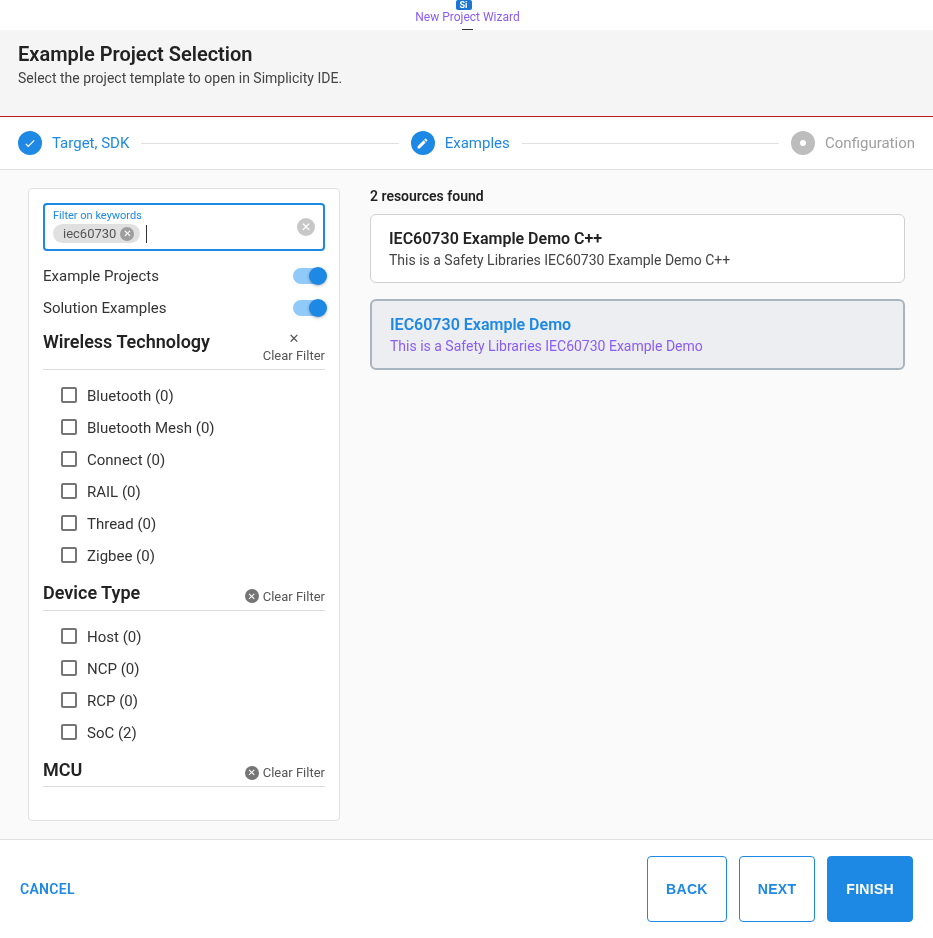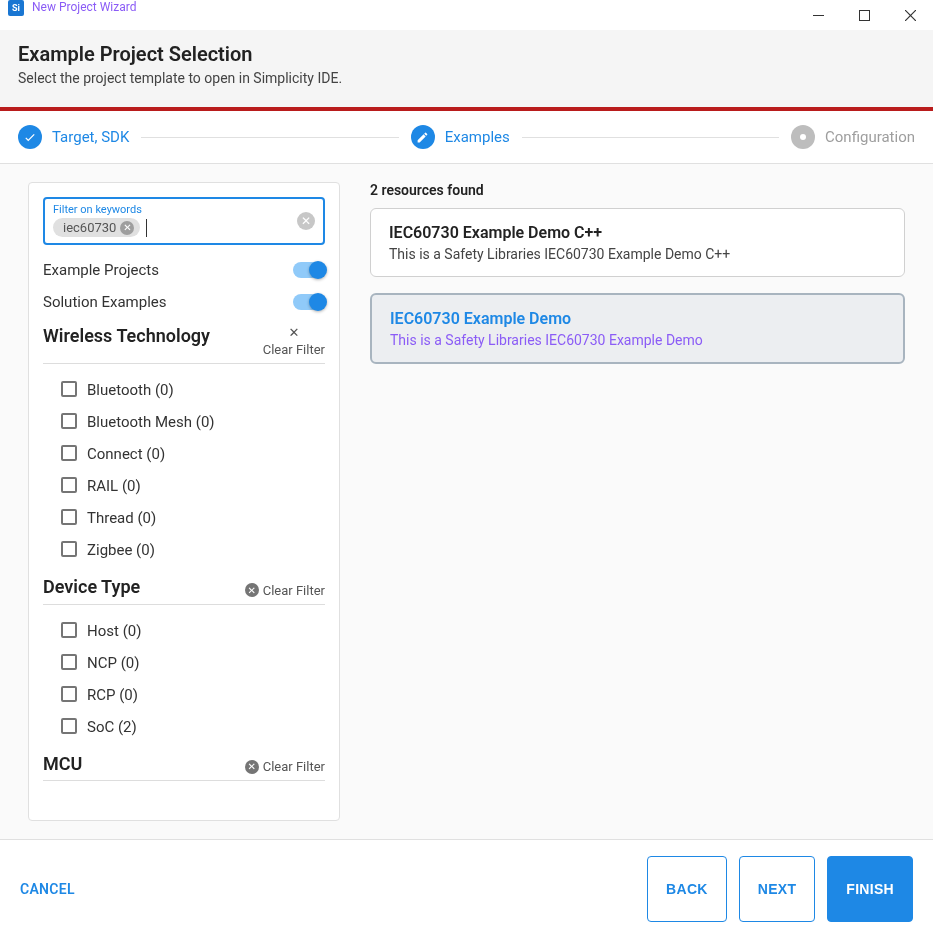--- a/index.html
+++ b/index.html
@@ -1,23 +1,23 @@
 <!DOCTYPE html>
 <html><head>
 <meta charset="utf-8">
 <style>
 * { box-sizing: border-box; margin: 0; padding: 0; }
 body { font-family: "Segoe UI", Roboto, Arial, sans-serif; font-size: 14px; color: #333; background: #fff; width: 933px; height: 938px; overflow: hidden; display: flex; flex-direction: column; }
-.titlebar { display: flex; height: 30px; padding: 0 0 0 8px; background: #fff; }
+.titlebar { display: flex; align-items: center; height: 30px; padding: 0 0 0 2px; background: #fff; flex-direction: column; }
 .titlebar .app-icon { width: 16px; height: 16px; background: #1976d2; color: #fff; font-size: 9px; font-weight: bold; display: flex; align-items: center; justify-content: center; border-radius: 2px; margin-right: 8px; }
 .titlebar .title { font-size: 12px; color: #8b5cf6; }
 .titlebar .spacer { flex: 1; }
 .titlebar .winbtn { width: 46px; height: 30px; display: flex; align-items: center; justify-content: center; cursor: pointer; }
 .titlebar .winbtn svg { width: 11px; height: 11px; }
-.header { padding: 12px 18px 21px; background: #f5f5f5; border-bottom: 4px solid #b91c1c; }
+.header { padding: 12px 18px 30px; background: #f5f5f5; border-bottom: 1px solid #b91c1c; }
 .header h1 { font-size: 20px; font-weight: 600; color: #222; margin-bottom: 4px; }
 .header p { font-size: 14px; color: #444; }
 .stepper { display: flex; align-items: center; padding: 14px 18px; background: #fff; border-bottom: 1px solid #e0e0e0; }
 .step { display: flex; align-items: center; gap: 10px; }
 .step .circle { width: 24px; height: 24px; border-radius: 50%; display: flex; align-items: center; justify-content: center; color: #fff; flex-shrink: 0; }
 .step .circle.blue { background: #1e88e5; }
 .step .circle.grey { background: #bdbdbd; }
 .step .label-blue { color: #1e88e5; font-size: 15px; }
 .step .label-grey { color: #9e9e9e; font-size: 15px; }
 .step-line { flex: 1; height: 1px; background: #e0e0e0; margin: 0 12px; }

